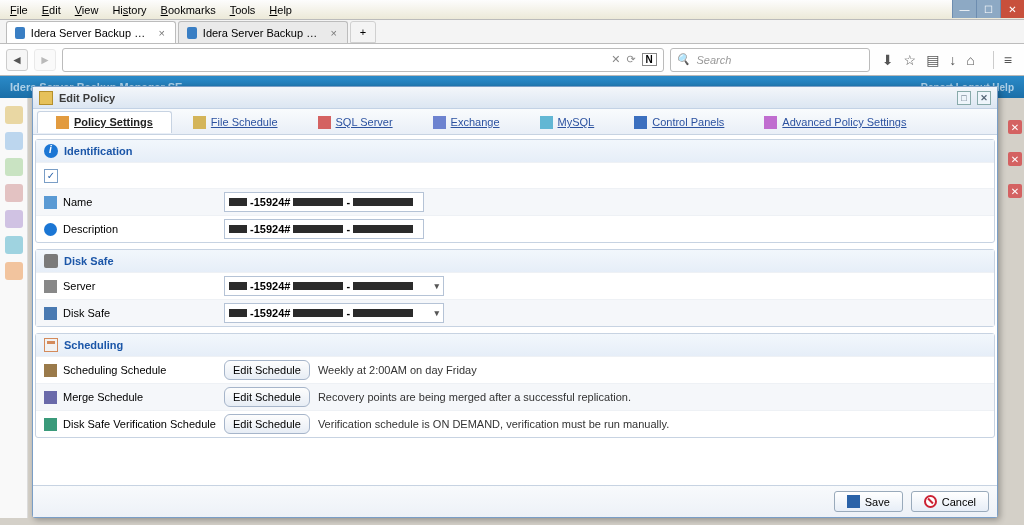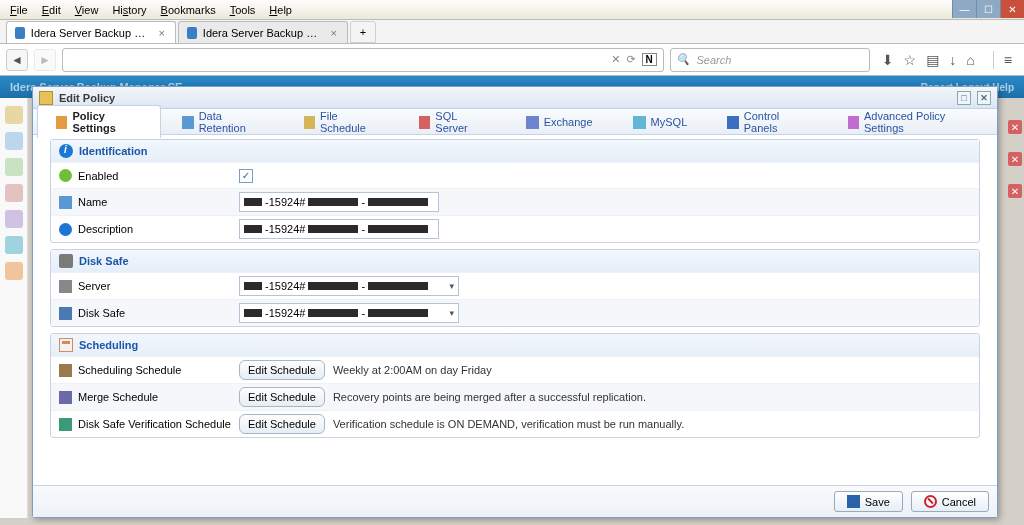--- a/index.html
+++ b/index.html
@@ -37,26 +37,26 @@
   .ic.a{background:#e9d7a3;} .ic.b{background:#bcd6ee;} .ic.c{background:#c9e3c2;} .ic.d{background:#e3c2c2;} .ic.e{background:#d0c2e3;} .ic.f{background:#9fd3e0;} .ic.g{background:#f2c49e;}
 
   
   .modal { position:absolute; left:32px; top:86px; width:966px; height:432px; background:#fff; border:1px solid #7a9ec6; border-radius:3px; box-shadow: 2px 2px 6px rgba(0,0,0,.3); display:flex; flex-direction:column; }
   .modal-title { background: linear-gradient(#f3f6fa,#dce6f2); border-bottom:1px solid #c3d2e5; height:22px; display:flex; align-items:center; padding:0 6px; gap:6px; font-weight:bold; color:#3b3b3b; }
   .modal-title .icon { width:14px; height:14px; background:#e6c15a; border:1px solid #b58f2b; }
   .modal-title .spacer { flex:1; }
   .modal-title .wbtn { width:14px; height:14px; border:1px solid #8aa; background:#eef5fb; display:flex; align-items:center; justify-content:center; font-size:9px; color:#567; }
 
   .tabbar { background: linear-gradient(#f9fbfd,#e9eff7); border-bottom:1px solid #c7d3e2; height:26px; display:flex; align-items:center; padding:0 4px; gap:2px; }
-  .tabbar .t { padding:4px 18px; display:flex; align-items:center; gap:5px; color:#2c52a0; cursor:default; border:1px solid transparent; border-bottom:none; border-radius:3px 3px 0 0; }
+  .tabbar .t { padding:4px 18px; display:flex; align-items:center; gap:5px; color:#2c52a0; cursor:default; border:1px solid transparent; border-bottom:none; border-radius:3px 3px 0 0;text-decoration:underline; }
   .tabbar .t.active { background:#fff; border-color:#c7d3e2; font-weight:bold; color:#222; }
   .tabbar .tico { width:13px; height:13px; display:inline-block; }
   .tico.settings{background:#e29b3f;} .tico.retention{background:#5a9ad4;} .tico.files{background:#d4b55a;} .tico.adv{background:#5ac48a;} .tico.sql{background:#d46262;} .tico.exch{background:#6d83d0;} .tico.mysql{background:#62b7d4;} .tico.cp{background:#3b6fbf;} .tico.aps{background:#c06dd0;}
 
-  .panelwrap { flex:1; overflow:auto; padding:4px 17px;text-align:right; }
+  .panelwrap { flex:1; overflow:auto; padding:4px 2px;text-align:right; }
   .section { border:1px solid #c7d3e2; border-radius:3px; margin-bottom:6px; }
   .section-h { background:linear-gradient(#f2f7fc,#e6eef8); padding:4px 8px; color:#1b56a8; font-weight:bold; display:flex; align-items:center; gap:6px; }
   .section-h .sico { width:14px; height:14px; }
   .sico.id{background:#1b76d4; border-radius:50%; position:relative;} .sico.id:after{content:"i"; color:#fff; font-style:italic; position:absolute; left:5px; top:0; font-size:10px; font-weight:bold;}
   .sico.disk{background:#7a7a7a; border-radius:2px;}
   .sico.sched{background:#f2f2f2; border:1px solid #d48a5a; position:relative;} .sico.sched:after{content:""; position:absolute; left:2px; right:2px; top:2px; height:3px; background:#d48a5a;}
 
   .row { display:flex; align-items:center; border-top:1px solid #eef1f5; padding:3px 8px; min-height:26px; }
   .row:first-of-type { border-top:none; }
   .row.alt { background:#f5f7fa; }
@@ -64,21 +64,21 @@
   .rlabel .rico { width:13px; height:13px; }
   .rico.green{background:#6fbf3b; border-radius:50%;}
   .rico.tag{background:#5a9ad4;}
   .rico.info{background:#1b76d4; border-radius:50%;}
   .rico.srv{background:#888;}
   .rico.safe{background:#4a7ab2;}
   .rico.repl{background:#9a7a4a;}
   .rico.merge{background:#6a6aaa;}
   .rico.ver{background:#3a9a7a;}
   .rval { flex:1; display:flex; align-items:center; gap:8px; }
-  .textbox { width:200px; height:20px; border:1px solid #b5c3d6; background:#fff; padding:0 4px; display:flex; align-items:center; }
+  .textbox { width:200px; height:20px; border:1px solid #b5c3d6; background:#fff; padding:0 4px; display:flex; align-items:center;font-weight:bold; }
   .textbox.combo { position:relative; width:220px; }
   .textbox.combo:after { content:"▾"; position:absolute; right:4px; color:#555; font-size:9px; }
   .redacted { display:flex; align-items:center; gap:3px; }
   .blk { background:#2b2b2b; height:8px; display:inline-block; }
   .checkbox { width:14px; height:14px; border:1px solid #7a9ec6; background:#fff; display:flex; align-items:center; justify-content:center; font-size:10px; color:#2a62a8; }
   .btn { border:1px solid #a6b5ca; background:linear-gradient(#fdfdfd,#e7edf5); padding:3px 8px; border-radius:6px; cursor:default; }
   .desc { color:#333; }
 
   .footer { border-top:1px solid #c7d3e2; background:linear-gradient(#f8fafc,#edf1f7); padding:5px 8px; display:flex; justify-content:flex-end; gap:8px; }
   .fbtn { border:1px solid #9ab; background:linear-gradient(#fff,#e7eef7); padding:3px 12px; border-radius:3px; display:flex; align-items:center; gap:5px; }
@@ -174,24 +174,20 @@
     <span class="wbtn">□</span>
     <span class="wbtn">✕</span>
   </div>
 
   <div class="tabbar">
     <div class="t active">
         <span class="tico settings"></span>
         <span>Policy Settings</span>
       </div>
     <div class="t">
-        <span class="tico retention"></span>
-        <span>Data Retention</span>
-      </div>
-    <div class="t">
         <span class="tico files"></span>
         <span>File Schedule</span>
       </div>
     <div class="t">
         <span class="tico sql"></span>
         <span>SQL Server</span>
       </div>
     <div class="t">
         <span class="tico exch"></span>
         <span>Exchange</span>
@@ -211,24 +207,20 @@
   </div>
 
   <div class="panelwrap">
 
     <div class="section">
       <div class="section-h">
           <span class="sico id"></span>
           <span>Identification</span>
         </div>
       <div class="row">
-        <div class="rlabel">
-            <span class="rico green"></span>
-            <span>Enabled</span>
-          </div>
         <div class="rval">
             <span class="checkbox">✓</span>
           </div>
       </div>
       <div class="row alt">
         <div class="rlabel">
             <span class="rico tag"></span>
             <span>Name</span>
           </div>
         <div class="rval">

